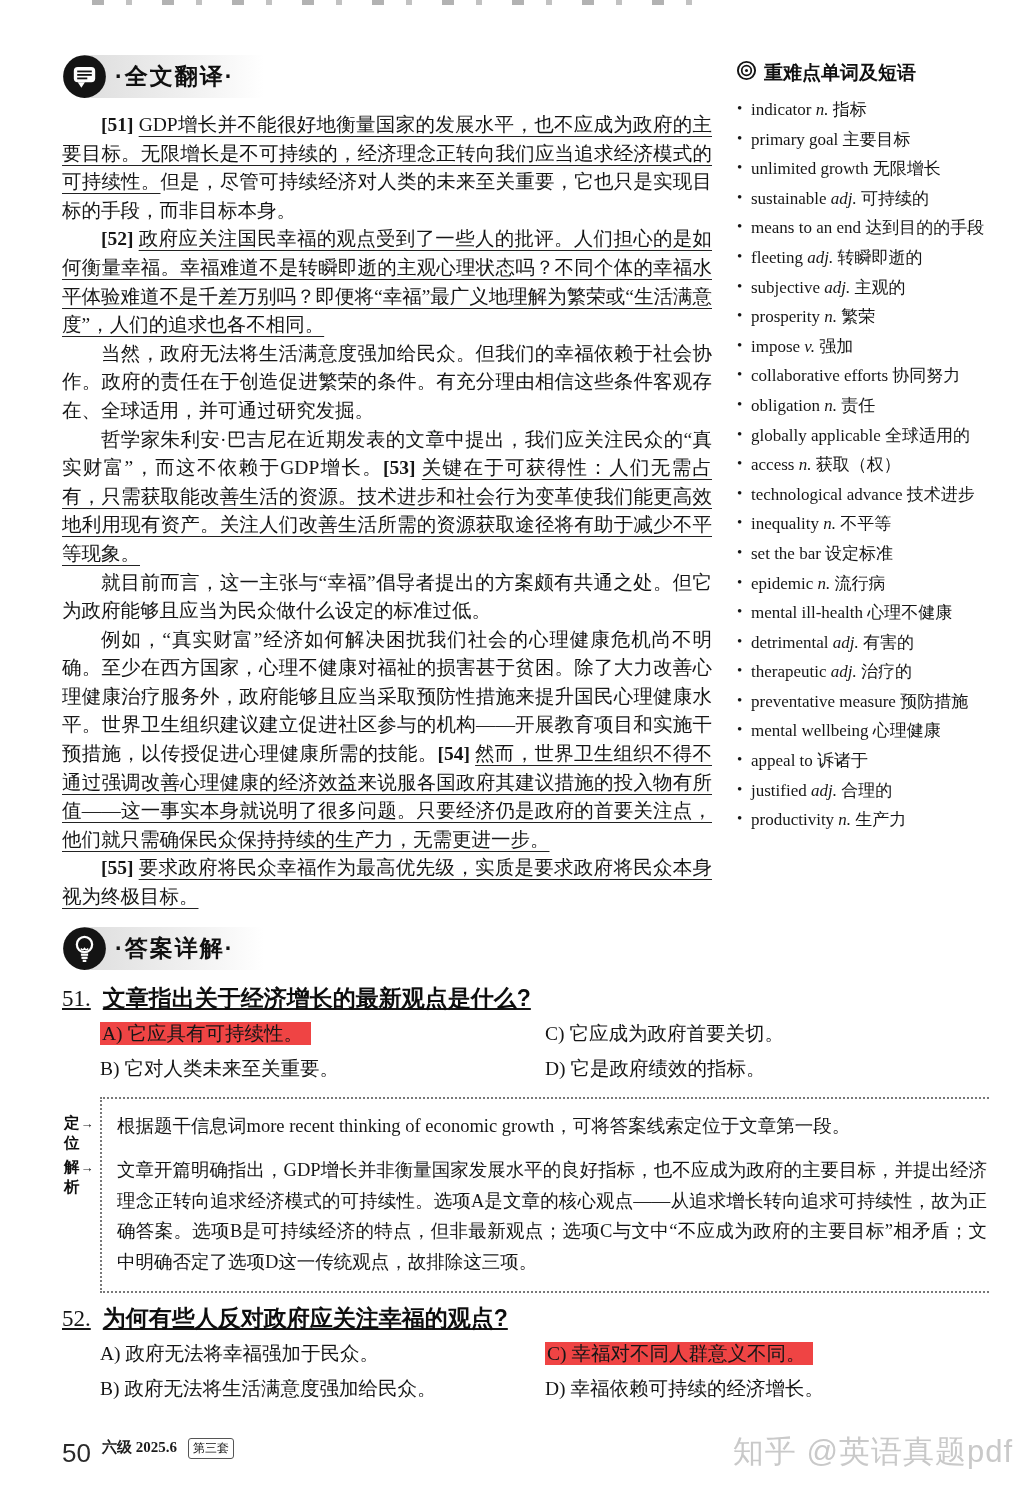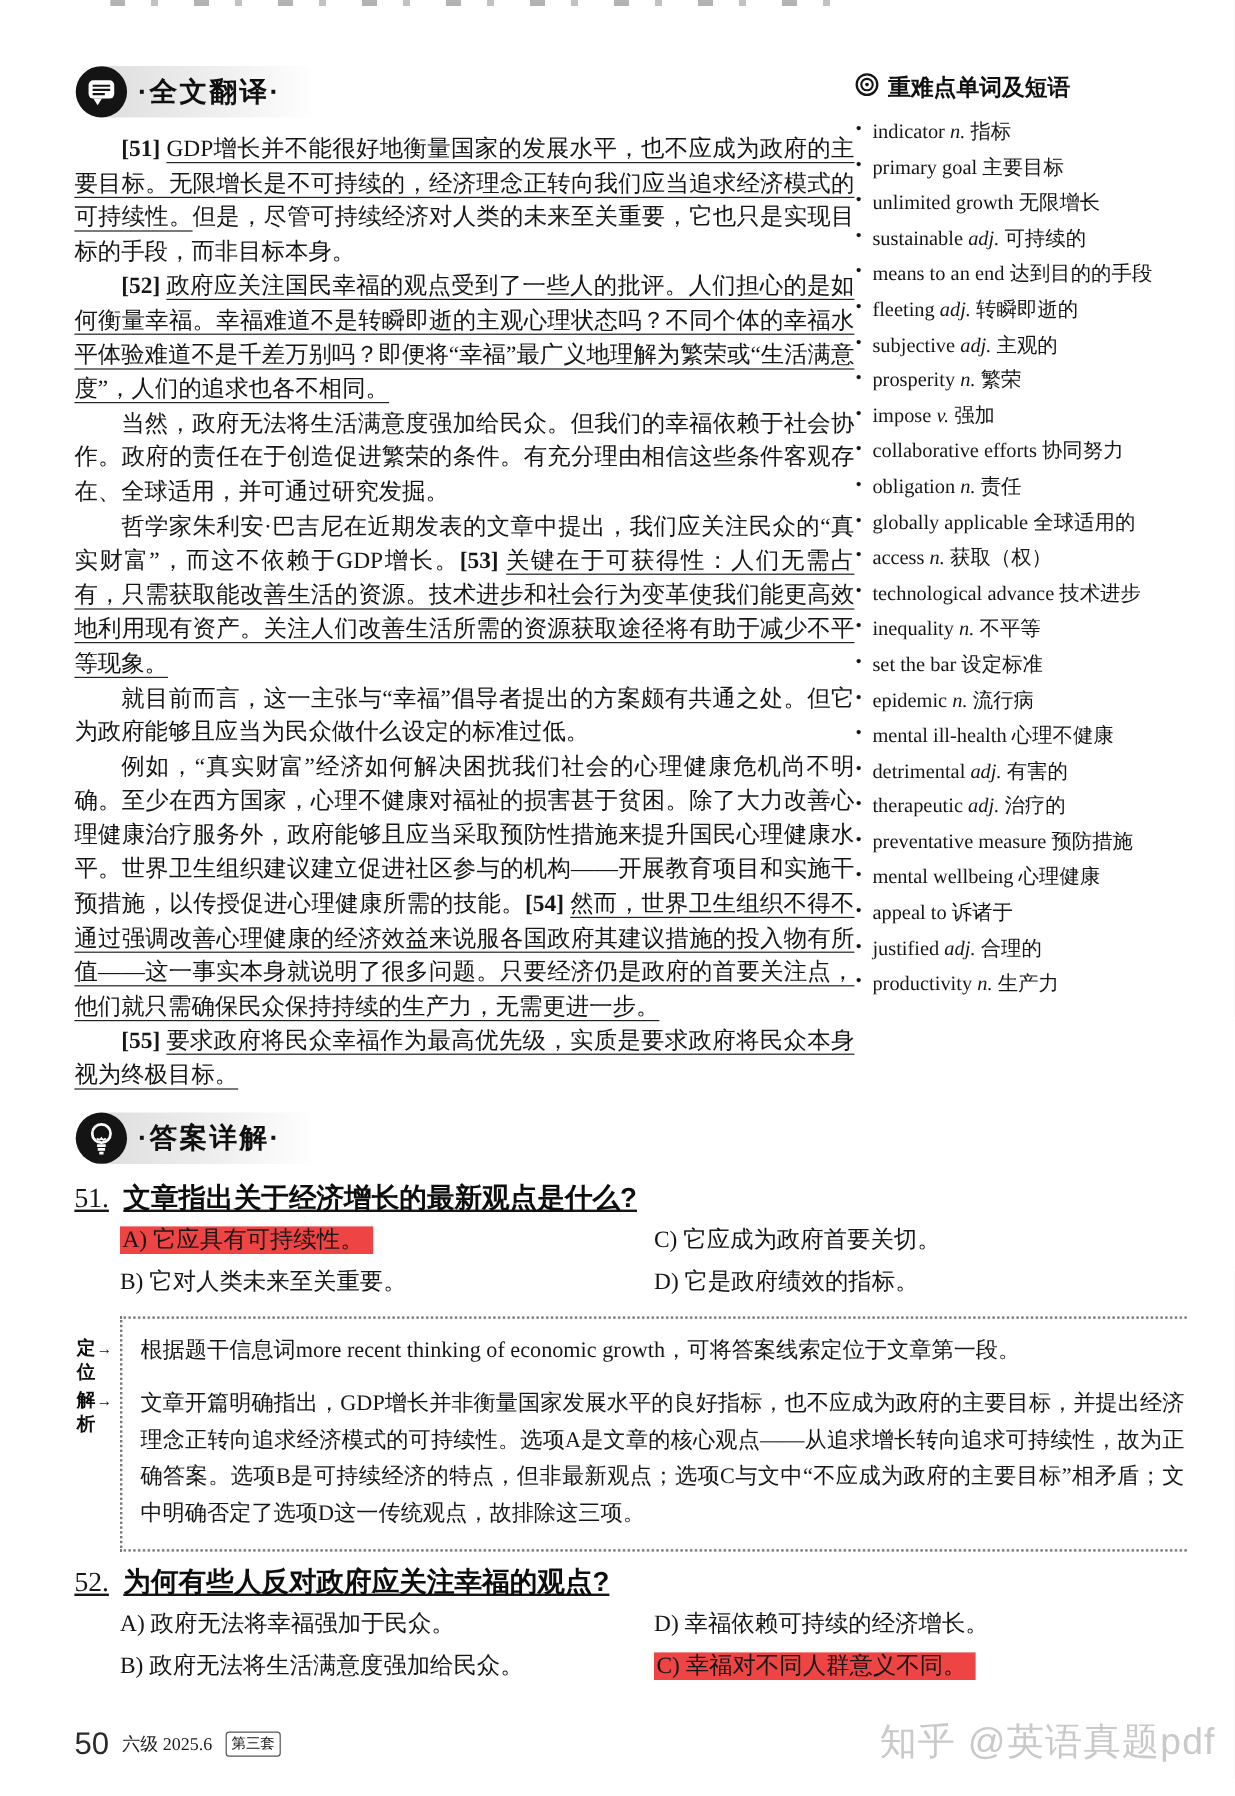--- a/index.html
+++ b/index.html
@@ -6,21 +6,21 @@
   .page{
     position:relative;width:1029px;height:1497px;margin:0 auto;
     background:#ffffff;overflow:hidden;
     font-family:"Liberation Serif","DejaVu Serif",serif;
     color:#161616;
   }
   .scan-artifact{
     position:absolute;top:0;left:92px;width:618px;height:5px;opacity:.45;
     background:repeating-linear-gradient(90deg,#555 0 12px,transparent 12px 34px,#777 34px 40px,transparent 40px 70px);
   }
-  .content{display:flex;gap:0;padding:54px 38px 0 62px;}
+  .content{display:flex;gap:24px;padding:54px 38px 0 62px;}
   .left-col{flex:0 0 650px;width:650px;}
   .right-col{flex:1;min-width:0;padding-top:6px;}
 
   
   .sec-head{display:flex;align-items:center;margin-bottom:12px;position:relative;}
   .sec-icon{position:relative;z-index:2;flex:0 0 auto;}
   .sec-icon svg{display:block;width:45px;height:45px;}
   .sec-title{
     font-family:"Liberation Sans","DejaVu Sans",sans-serif;font-weight:700;
     font-size:23px;letter-spacing:2px;color:#101010;
@@ -64,23 +64,23 @@
   .ex-row{position:relative;font-size:18.5px;line-height:30.5px;text-align:justify;margin-bottom:14px;}
   .ex-row:last-child{margin-bottom:0;}
   .ex-label{
     position:absolute;left:-53px;top:2px;width:40px;
     font-family:"Liberation Sans","DejaVu Sans",sans-serif;line-height:18px;white-space:nowrap;
   }
   .exc{font-weight:700;font-size:15.5px;color:#0e0e0e;display:inline-block;}
   .exa{font-weight:700;font-size:13px;margin-left:1px;}
 
   
-  .footer{position:absolute;left:62px;bottom:28px;display:flex;align-items:center;gap:11px;}
+  .footer{position:absolute;left:62px;bottom:28px;display:flex;align-items:flex-start;gap:11px;}
   .pg{font-family:"Liberation Sans","DejaVu Sans",sans-serif;font-size:26px;color:#2a2a2a;}
-  .exam{font-weight:400;font-size:15px;color:#1c1c1c;}
+  .exam{font-weight:700;font-size:15px;color:#1c1c1c;}
   .badge{
     font-weight:400;font-size:12px;color:#111;
     border:1.5px solid #555;border-radius:3px;padding:1px 4px;
   }
   .watermark{
     position:absolute;right:16px;bottom:24px;
     font-family:"Liberation Sans","DejaVu Sans",sans-serif;
     font-size:31px;color:#c9c9c9;letter-spacing:1px;
   }
 </style>
@@ -184,22 +184,22 @@
           <div class="explain-box">
             <div class="ex-row"><div class="ex-label"><span class="exc">定</span><span class="exa">→</span><br><span class="exc">位</span></div><span>根据题干信息词more recent thinking of economic growth，可将答案线索定位于文章第一段。</span></div>
             <div class="ex-row"><div class="ex-label"><span class="exc">解</span><span class="exa">→</span><br><span class="exc">析</span></div><span>文章开篇明确指出，GDP增长并非衡量国家发展水平的良好指标，也不应成为政府的主要目标，并提出经济理念正转向追求经济模式的可持续性。选项A是文章的核心观点——从追求增长转向追求可持续性，故为正确答案。选项B是可持续经济的特点，但非最新观点；选项C与文中“不应成为政府的主要目标”相矛盾；文中明确否定了选项D这一传统观点，故排除这三项。</span></div>
           </div>
         </div>
         <div class="question">
           <div class="q-head"><span class="q-num">52.</span><span class="q-text">为何有些人反对政府应关注幸福的观点?</span></div>
           <div class="opt-grid">
             <div class="opt"><span class="opt-inner"><span class="opt-label">A) </span><span>政府无法将幸福强加于民众。</span></span></div>
             <div class="opt"><span class="opt-inner"><span class="opt-label">B) </span><span>政府无法将生活满意度强加给民众。</span></span></div>
+            <div class="opt"><span class="opt-inner hl"><span class="opt-label">C) </span><span>幸福对不同人群意义不同。</span></span></div>
             <div class="opt"><span class="opt-inner"><span class="opt-label">D) </span><span>幸福依赖可持续的经济增长。</span></span></div>
-            <div class="opt"><span class="opt-inner hl"><span class="opt-label">C) </span><span>幸福对不同人群意义不同。</span></span></div>
           </div>
         </div>
       </div>
   </div>
 
   <div class="footer">
     <span class="pg">50</span>
     <span class="exam">六级 2025.6</span>
     <span class="badge">第三套</span>
   </div>

